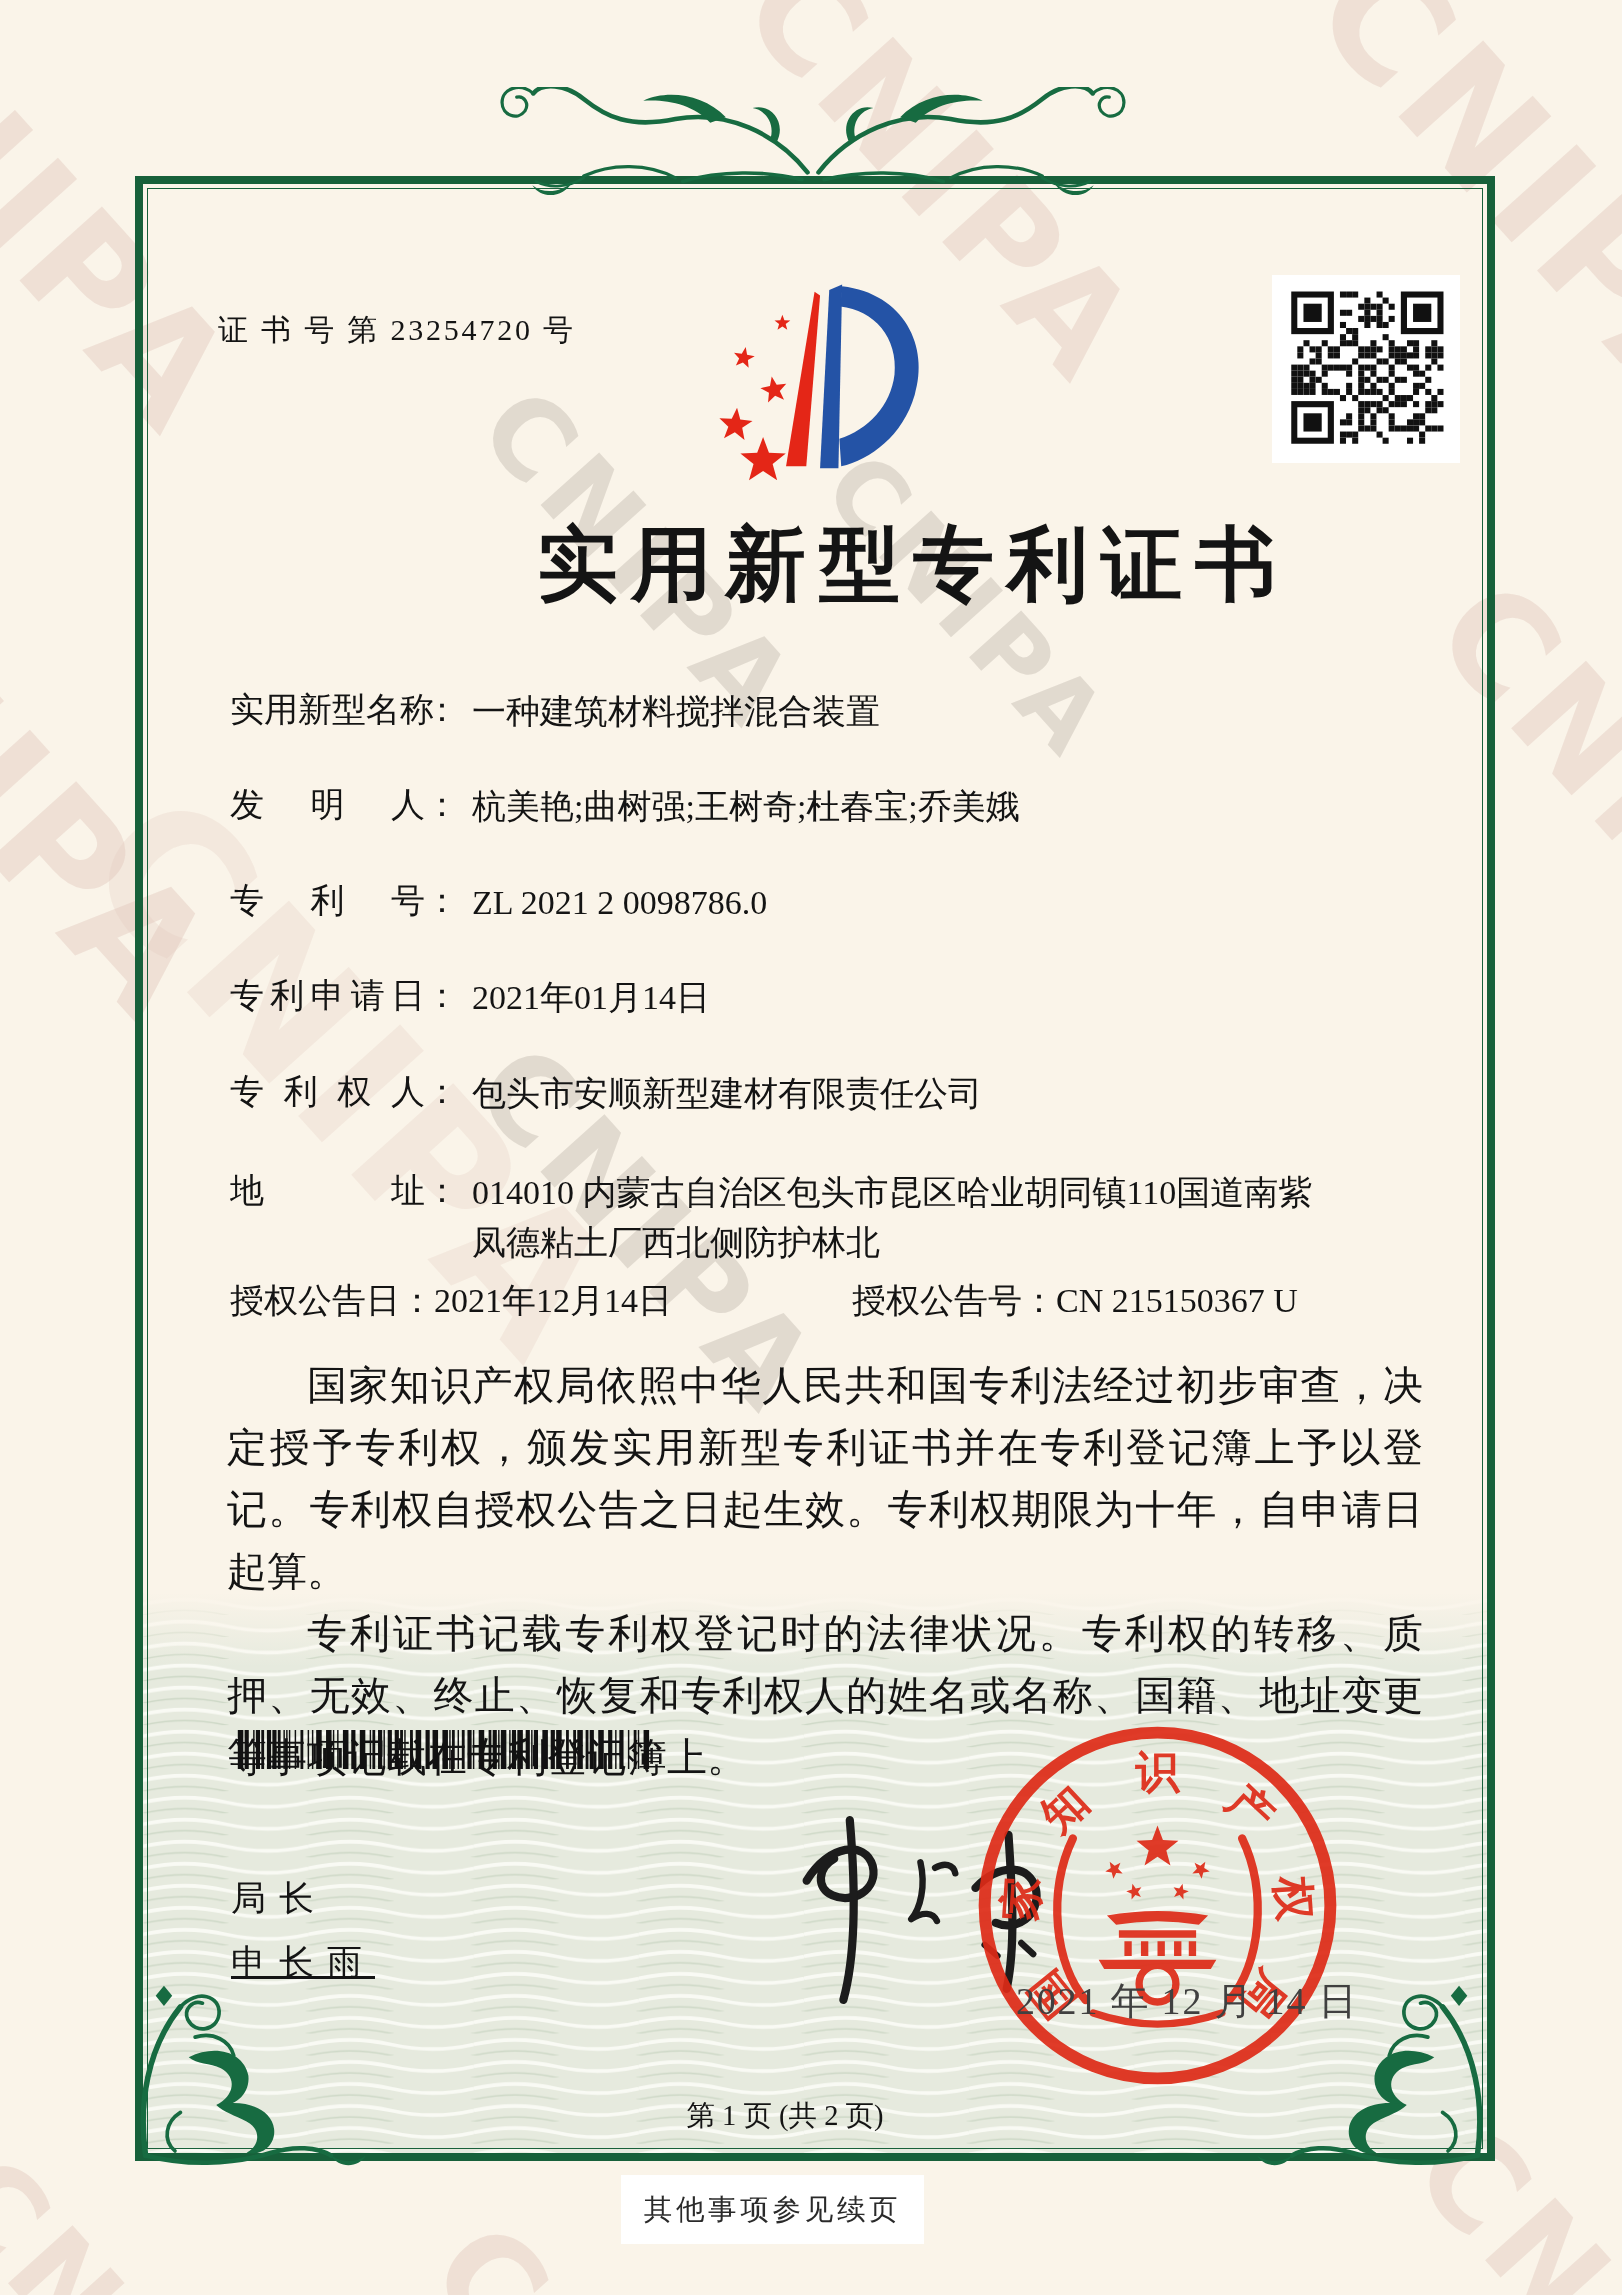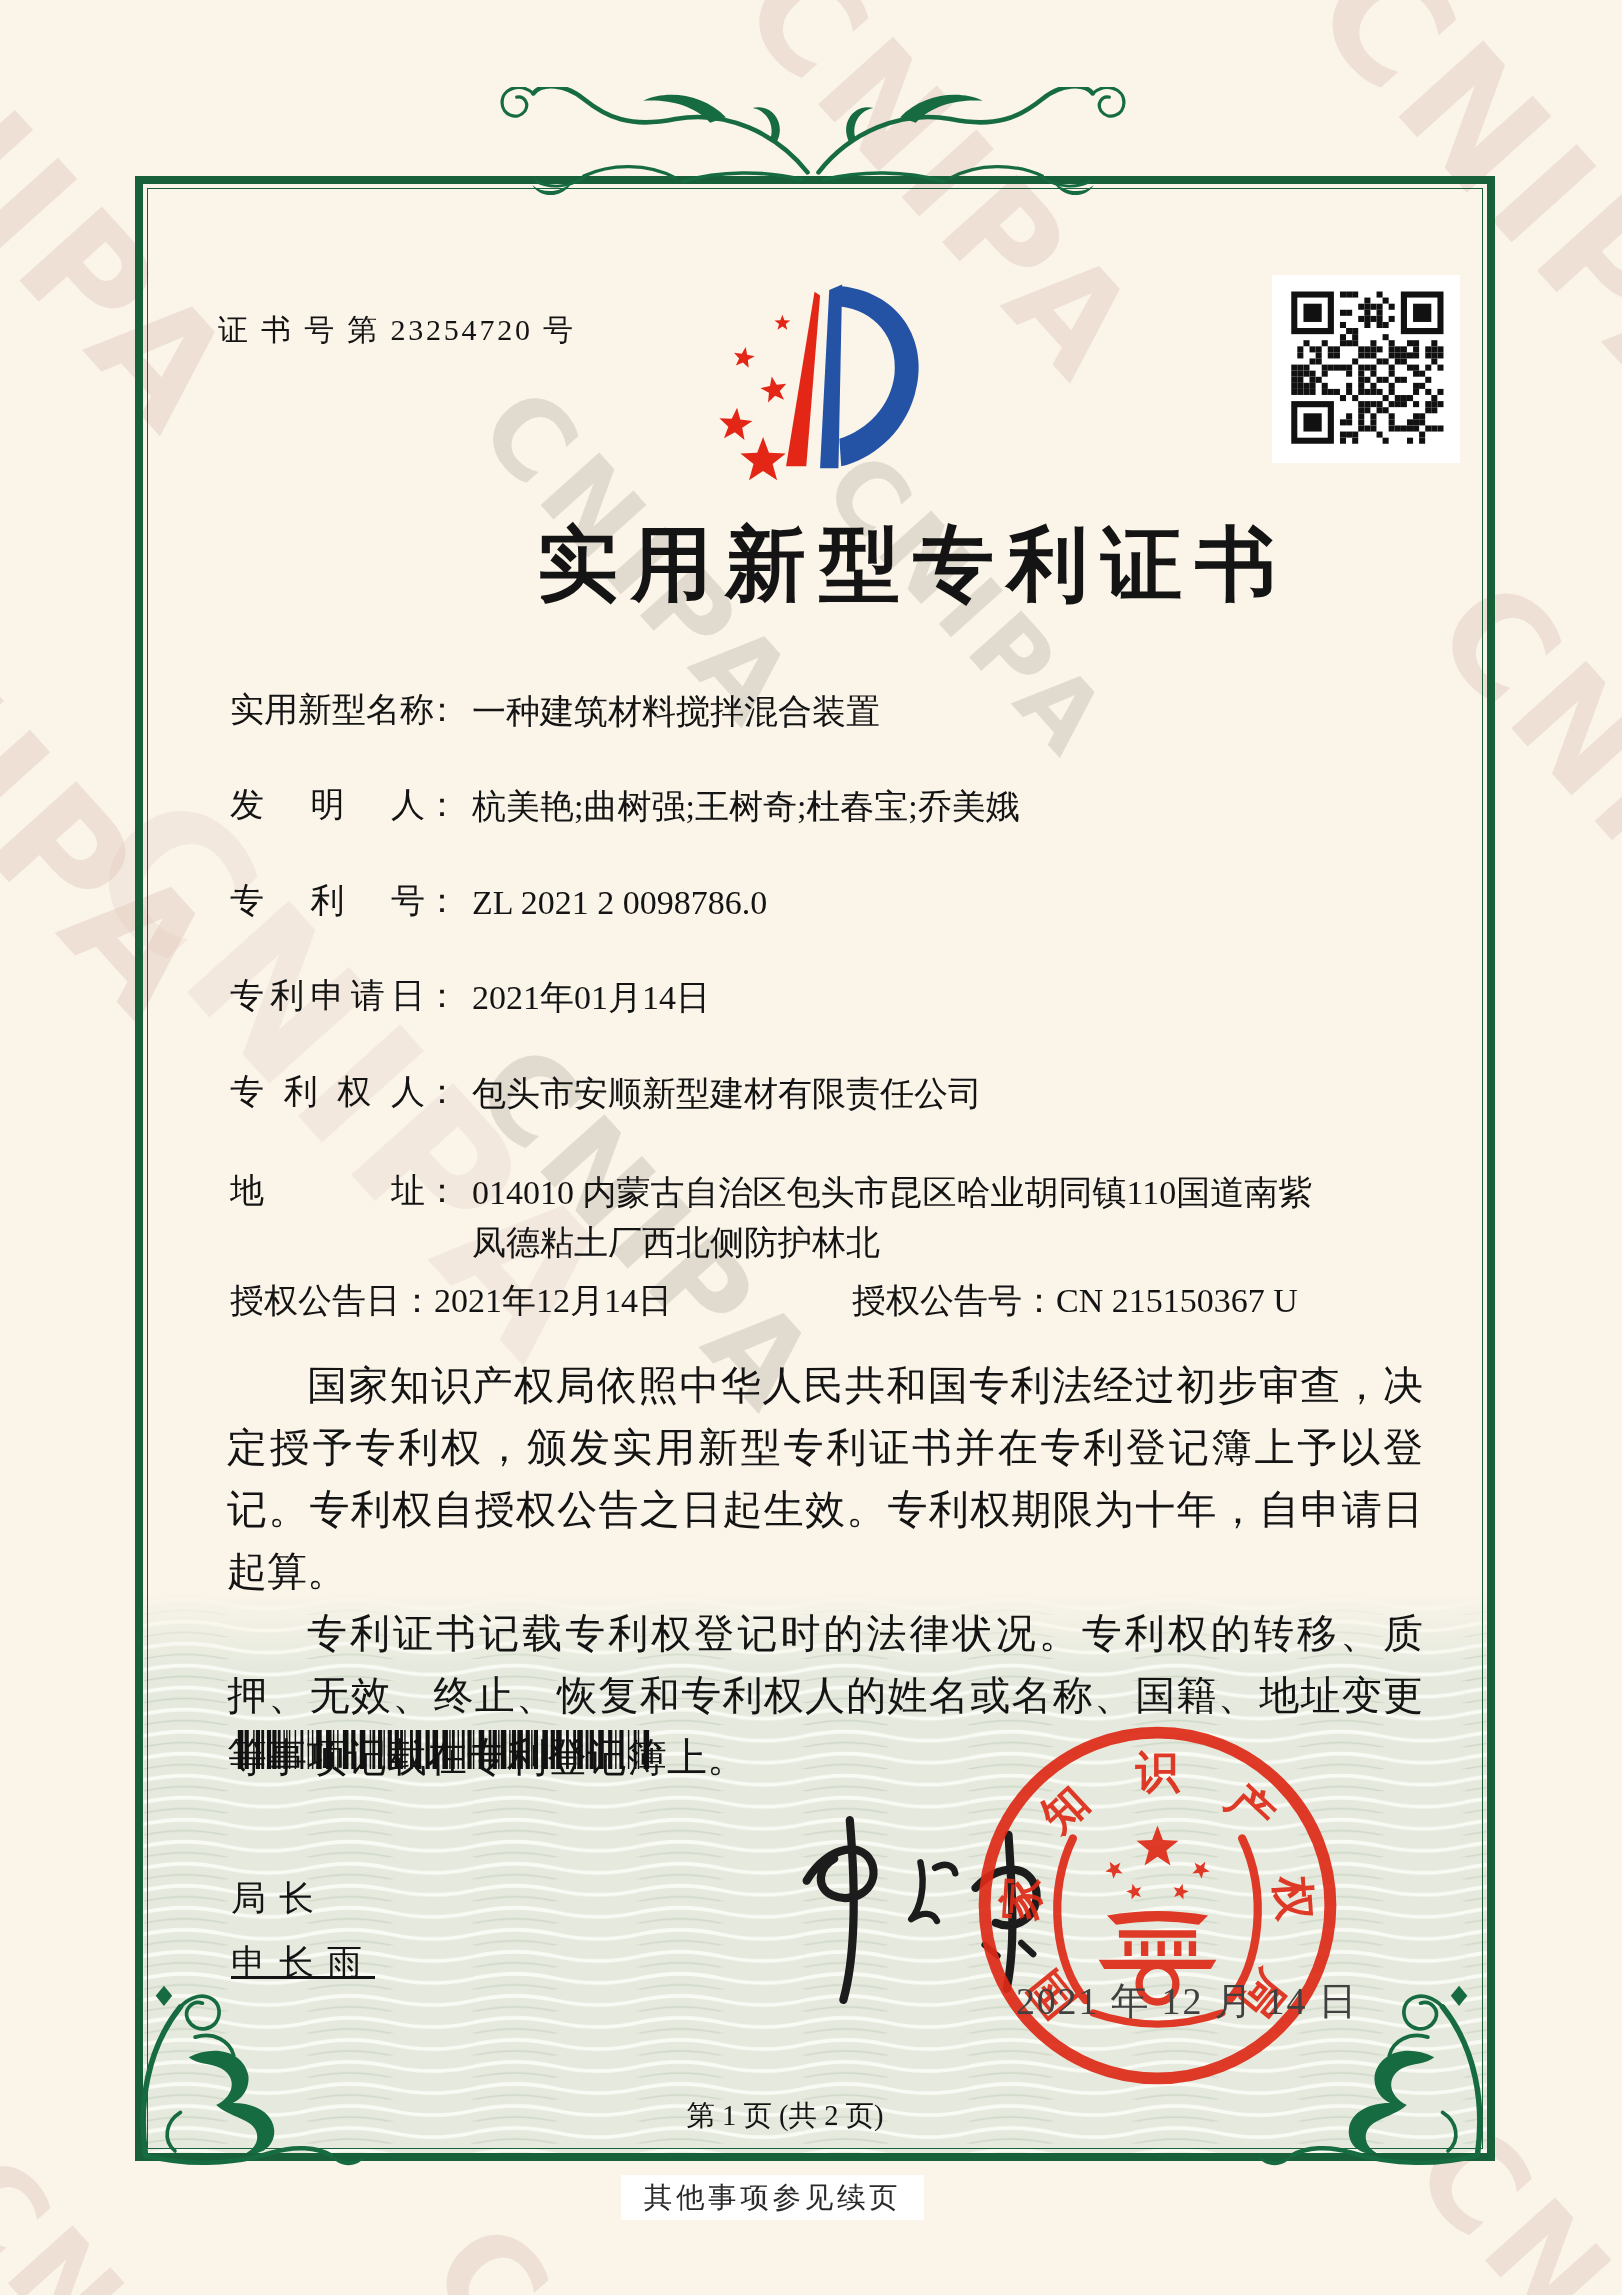--- a/index.html
+++ b/index.html
@@ -33,21 +33,21 @@
   .paras p{margin:0;text-indent:2em;}
   .sig-title{position:absolute;left:231px;top:1875px;font-size:35px;z-index:6;letter-spacing:13px;}
   .sig-name{position:absolute;left:231px;top:1939px;font-size:35px;z-index:6;letter-spacing:13px;text-decoration:underline;}
   #sigSvg{position:absolute;left:781px;top:1809px;z-index:6;}
   #sigSvg path{stroke:#1c1c1c;fill:none;stroke-linecap:round;stroke-linejoin:round;}
   #sealSvg{position:absolute;left:969px;top:1717px;z-index:6;}
   #sealSvg text{font-size:48px;font-weight:bold;fill:#de2b17;text-anchor:middle;dominant-baseline:central;
      font-family:"Liberation Serif","DejaVu Serif",serif;}
   .seal-date{position:absolute;left:1016px;top:1976px;font-size:38px;letter-spacing:1.8px;color:#404040;z-index:7;text-align:center;}
   .pageno{position:absolute;left:105px;top:2097px;width:1360px;text-align:center;font-size:28.5px;z-index:6;}
-  .contbox{position:absolute;left:621px;top:2175px;width:303px;height:45px;background:#ffffff;z-index:6;
+  .contbox{position:absolute;left:621px;top:2175px;width:303px;height:69px;background:#ffffff;z-index:6;
            display:flex;align-items:center;justify-content:center;}
   .contbox span{font-size:28.5px;letter-spacing:3.7px;color:#2a2a2a;}
   #qrWrap{position:absolute;left:1272px;top:275px;z-index:6;}
   #logoSvg{position:absolute;left:707px;top:266px;z-index:6;}
   #bcSvg{position:absolute;left:235px;top:1730px;z-index:6;}
 </style>
 </head>
 <body>
 
 <div class="page">

